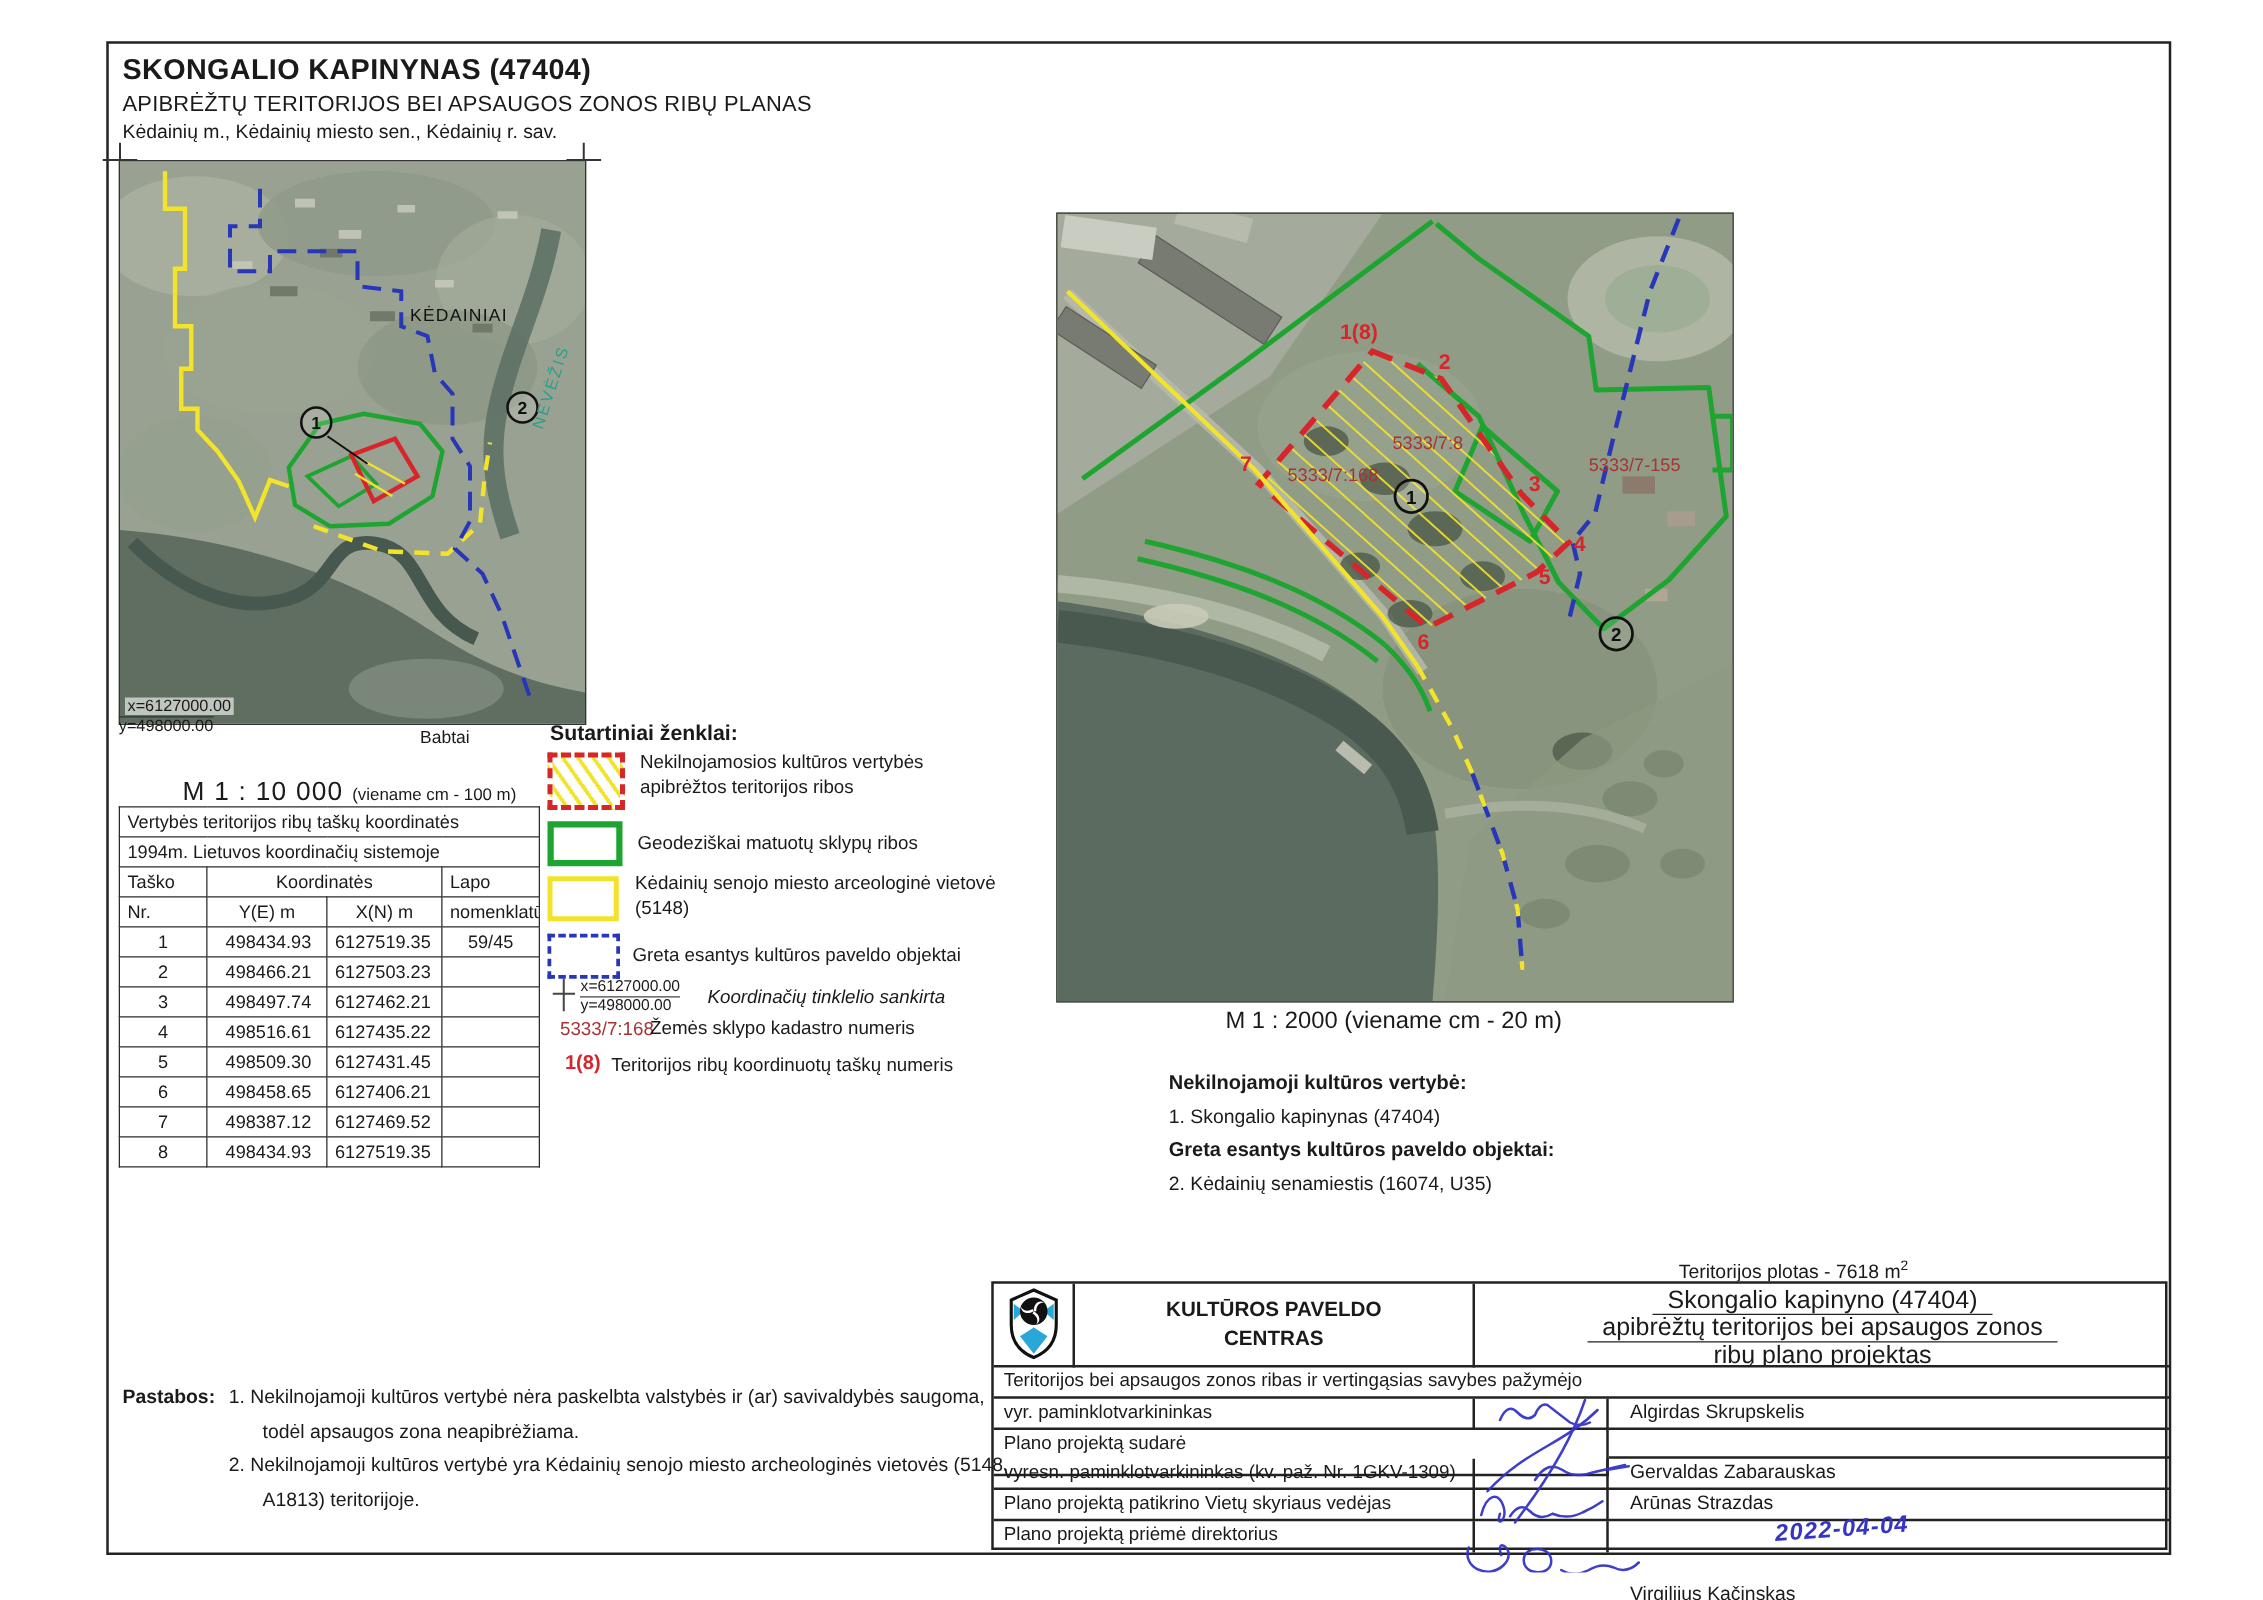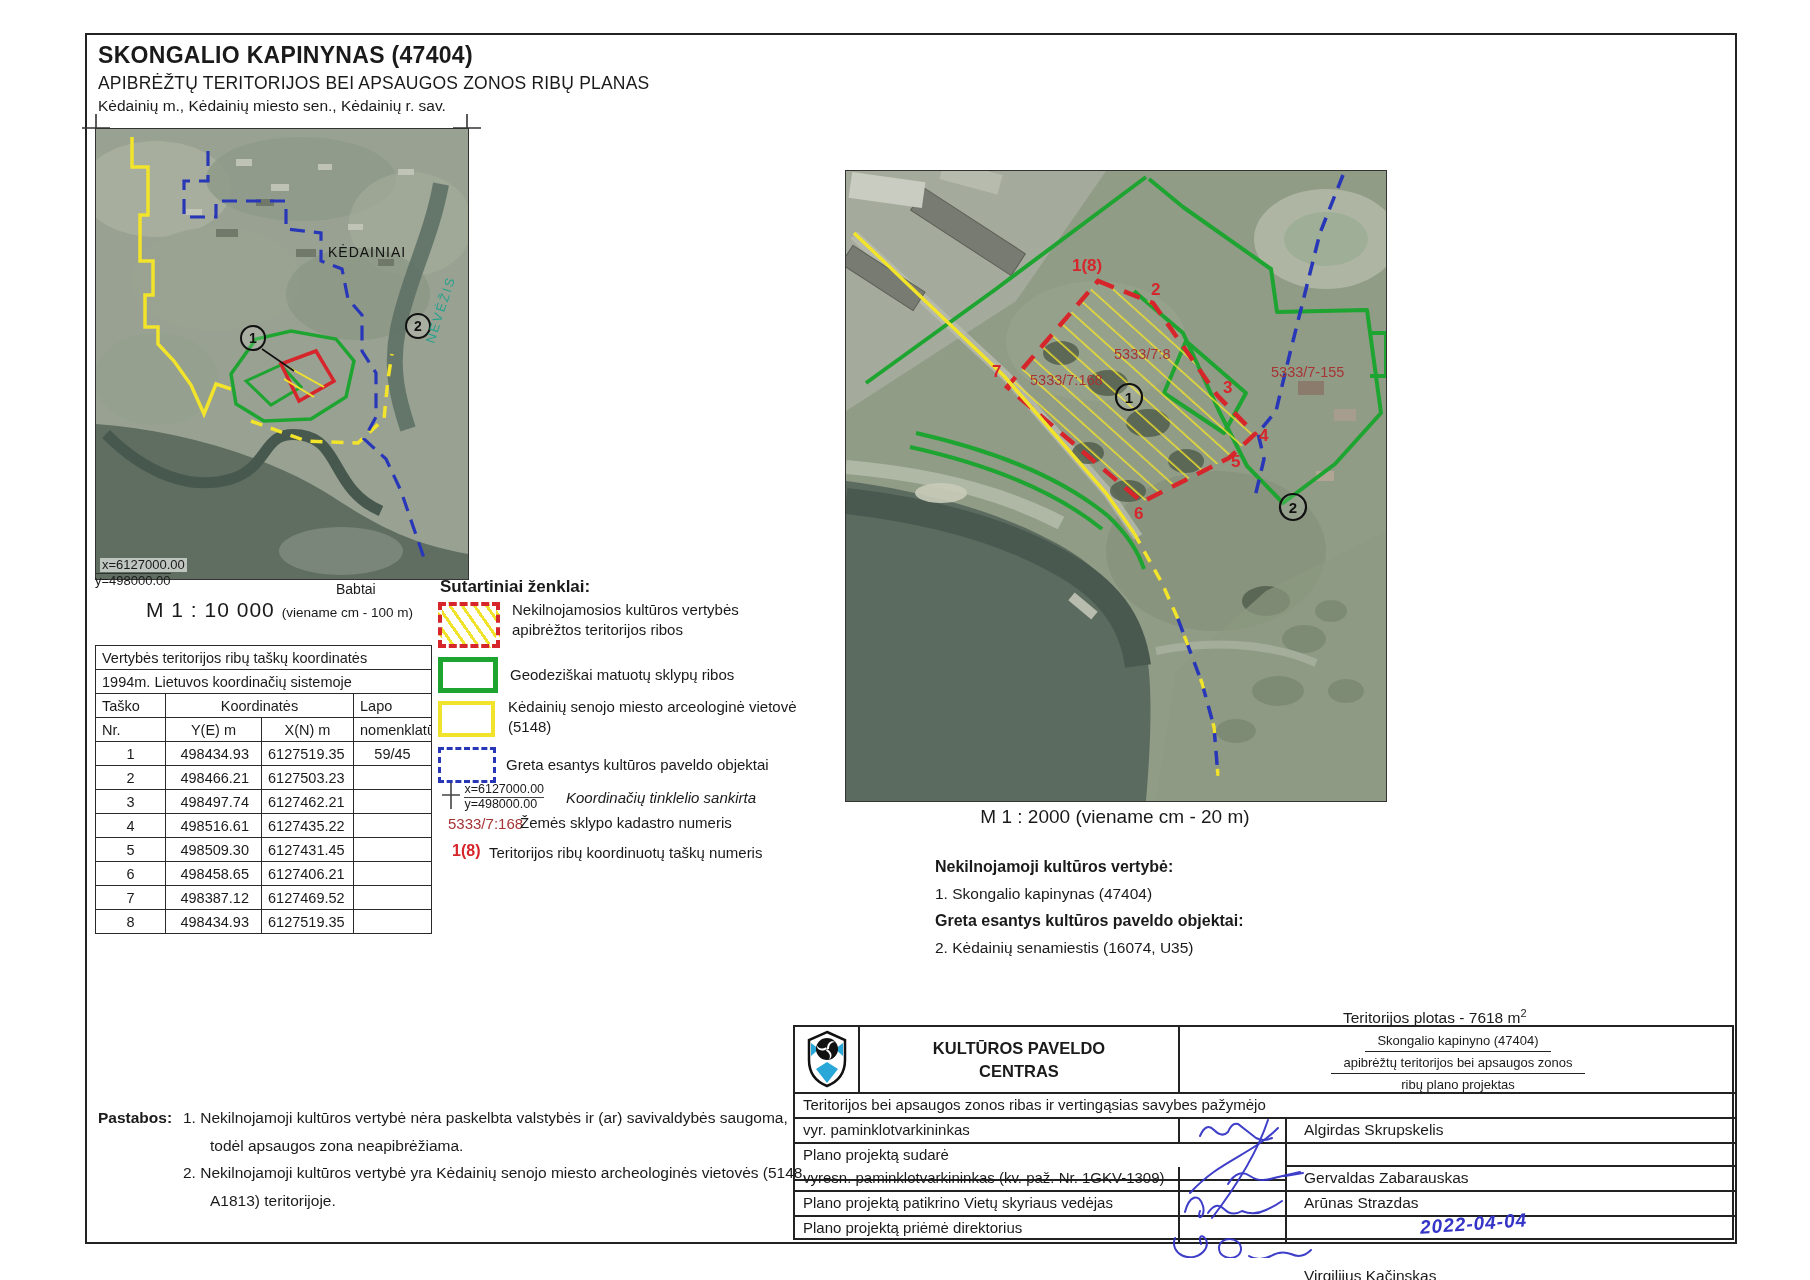--- a/index.html
+++ b/index.html
@@ -37,21 +37,21 @@
   .values-h{font-size:16px;font-weight:bold;line-height:27px;}
   .values-i{font-size:15.5px;line-height:27px;}
   .area-note{font-size:15.5px;}
   .area-note sup{font-size:11px;}
   .tb{box-sizing:border-box;border:2px solid #222;background:#fff;}
   .tb-cell{position:absolute;box-sizing:border-box;border-right:2px solid #222;border-bottom:2px solid #222;
            font-size:15px;padding:2px 8px;overflow:hidden;white-space:nowrap;}
   .tb-cell.noR{border-right:none;}
   .tb-cell.noB{border-bottom:none;}
   .org-name{font-size:16.5px;font-weight:bold;text-align:center;line-height:23px;padding-top:10px;}
-  .proj{font-size:13px;text-align:center;line-height:21px;padding-top:3px;}
+  .proj{font-size:20px;text-align:center;line-height:21px;padding-top:3px;}
   .proj .u{display:inline-block;border-bottom:1.6px solid #222;padding:0 12px;}
   .role{font-size:15px;}
   .name{font-size:15.5px;padding-left:17px;}
   .hand-date{color:#3434c6;font-size:19px;font-style:italic;font-weight:bold;letter-spacing:1px;transform:rotate(-4deg);}
   .notes{display:flex;font-size:15.5px;line-height:27.5px;}
   .notes-label{font-weight:bold;width:85px;flex:none;}
   .notes-item{padding-left:27px;text-indent:-27px;width:600px;}
   svg text{font-family:"Liberation Sans", sans-serif;}
 </style>
 </head>
@@ -124,21 +124,21 @@
     <text x="338" y="215" font-size="13" letter-spacing="2" fill="#2aa08c" transform="rotate(-72 338 215)">NEVĖŽIS</text>
   </svg>
 </div>
 
 <div class="abs map-label-sm" style="left:100px;top:558px;">x=6127000.00</div>
 <div class="abs gridlbl" style="left:95px;top:573px;">
   <span class="ln2">y=498000.00</span>
 </div>
 <div class="abs babtai" style="left:336px;top:581px;">Babtai</div>
 
-<div class="abs" style="left:146px;top:598px;">
+<div class="abs" style="left:146px;top:622px;">
   <span class="scale-big">M  1 : 10 000</span><span class="scale-small">(viename cm - 100 m)</span>
 </div>
 
 <table class="coords abs" style="left:95px;top:645px;width:336px;">
   <colgroup>
       <col style="width:70px">
       <col style="width:96px">
       <col style="width:92px">
       <col style="width:78px">
     </colgroup>

